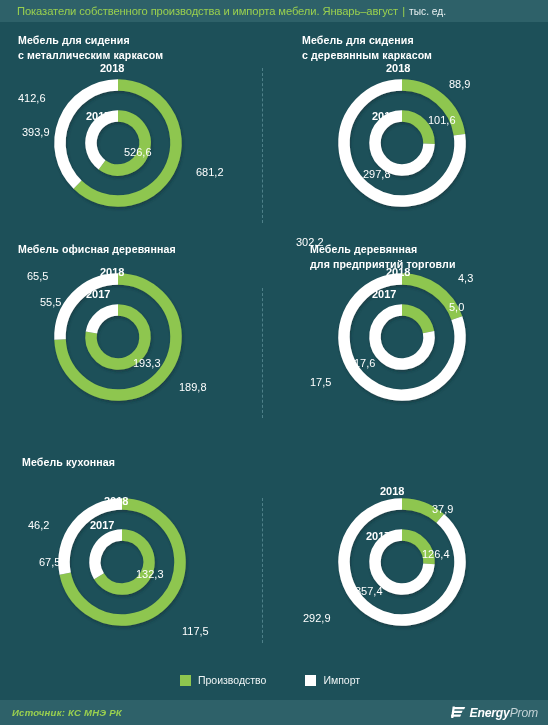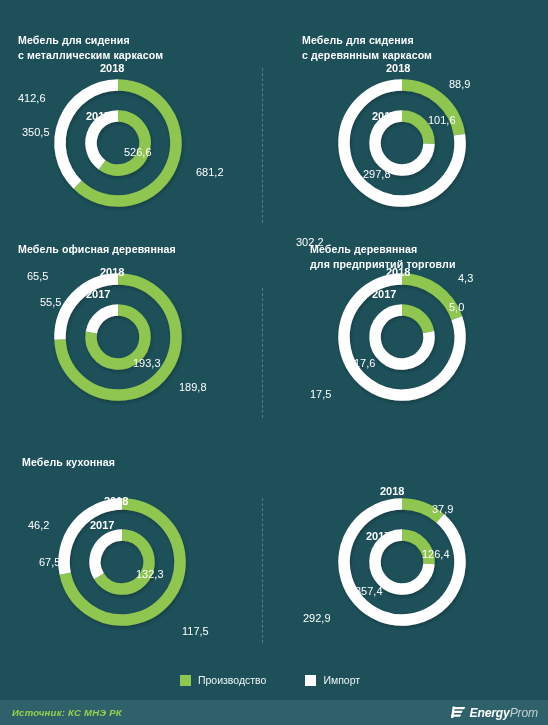--- a/index.html
+++ b/index.html
@@ -76,20 +76,25 @@
   .brand-mark { width: 15px; height: 14px; }
   .brand-text { font-size: 12.2px; letter-spacing: -.2px; }
   .brand-energy { color: #ffffff; font-weight: bold; font-style: italic; }
   .brand-prom { color: #c3d3d6; font-style: italic; }
 </style>
 </head>
 <body>
 
 <div id="root">
 
+  <div class="header">
+    <span class="header-main">Показатели собственного производства и импорта мебели. Январь–август</span>
+    <span class="header-sep">|</span>
+    <span class="header-unit">тыс. ед.</span>
+  </div>
 
   <div class="vdiv" style="left:262px; top:68px;  height:155px;"></div>
   <div class="vdiv" style="left:262px; top:288px; height:130px;"></div>
   <div class="vdiv" style="left:262px; top:498px; height:145px;"></div>
 
   <div id="panels">
       <div class="panel" style="left: 0px; top: 0px; width: 548px; height: 725px; pointer-events: none;">
         <div class="panel-title" style="left: 18px; top: 33px;">Мебель для сидения
 с металлическим  каркасом</div>
         <svg width="548" height="725" style="position: absolute; left: 0px; top: 0px;">
@@ -105,21 +110,21 @@
           <g filter="url(#sh0)">
             <path d="M 118 116 A 27 27 0 1 1 102.0766429309401 164.80474030231088" stroke="#8ec64f" stroke-width="11.5" fill="none"></path>
             <path d="M 102.0766429309401 164.80474030231088 A 27 27 0 0 1 118 116" stroke="#ffffff" stroke-width="11.5" fill="none"></path>
           </g>
         </svg>
         <div class="yr" style="left: 100px; top: 62px;">2018</div>
         <div class="yr" style="left: 86px; top: 110px;">2017</div>
         <div class="val" style="left: 196px; top: 166px;">681,2</div>
         <div class="val" style="left: 18px; top: 92px;">412,6</div>
         <div class="val" style="left: 124px; top: 146px;">526,6</div>
-        <div class="val" style="left: 22px; top: 126px;">350,5</div>
+        <div class="val" style="left: 22px; top: 126px;">393,9</div>
       </div>
       <div class="panel" style="left: 0px; top: 0px; width: 548px; height: 725px; pointer-events: none;">
         <div class="panel-title" style="left: 302px; top: 33px;">Мебель для сидения
 с деревянным  каркасом</div>
         <svg width="548" height="725" style="position: absolute; left: 0px; top: 0px;">
           <defs>
             <filter id="sh1" x="-30%" y="-30%" width="170%" height="170%">
               <feDropShadow dx="1" dy="2" stdDeviation="1.6" flood-color="#0d3239" flood-opacity="0.55"></feDropShadow>
             </filter>
           </defs>
@@ -177,21 +182,21 @@
             <path d="M 456.8431002569683 318.12582838363164 A 58 58 0 1 1 402 279" stroke="#ffffff" stroke-width="11.5" fill="none"></path>
           </g>
           <g filter="url(#sh3)">
             <path d="M 402 310 A 27 27 0 0 1 428.5603357634123 332.1473137197217" stroke="#8ec64f" stroke-width="11.5" fill="none"></path>
             <path d="M 428.5603357634123 332.1473137197217 A 27 27 0 1 1 402 310" stroke="#ffffff" stroke-width="11.5" fill="none"></path>
           </g>
         </svg>
         <div class="yr" style="left: 386px; top: 266px;">2018</div>
         <div class="yr" style="left: 372px; top: 288px;">2017</div>
         <div class="val" style="left: 458px; top: 272px;">4,3</div>
-        <div class="val" style="left: 310px; top: 376px; margin-top: 12px;">17,5</div>
+        <div class="val" style="left: 310px; top: 376px;">17,5</div>
         <div class="val" style="left: 449px; top: 301px;">5,0</div>
         <div class="val" style="left: 354px; top: 357px;">17,6</div>
       </div>
       <div class="panel" style="left: 4px; top: 0px; width: 548px; height: 725px; pointer-events: none; padding-left: 24px;">
         <div class="panel-title" style="left: 18px; top: 455px;">Мебель кухонная</div>
         <svg width="548" height="725" style="position: absolute; left: 0px; top: 0px;">
           <defs>
             <filter id="sh4" x="-30%" y="-30%" width="170%" height="170%">
               <feDropShadow dx="1" dy="2" stdDeviation="1.6" flood-color="#0d3239" flood-opacity="0.55"></feDropShadow>
             </filter>

